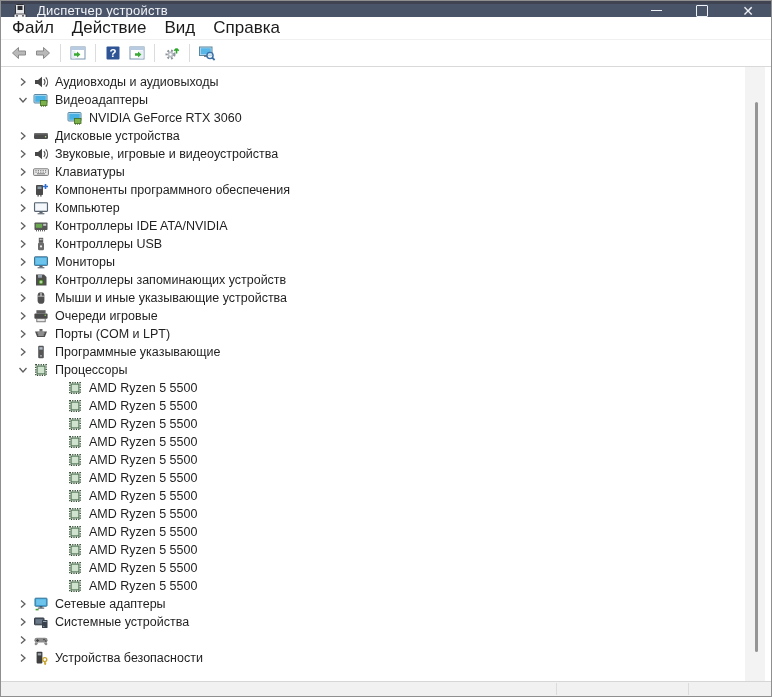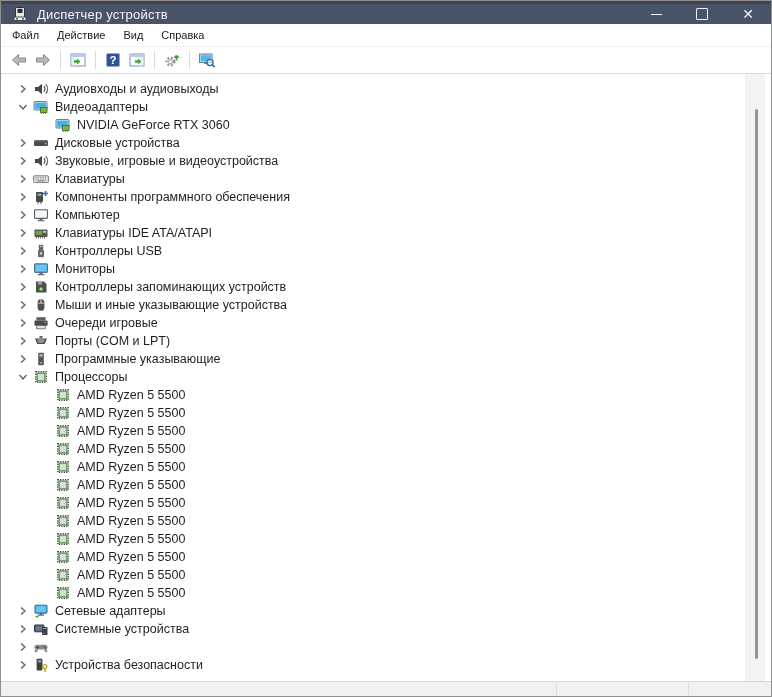--- a/index.html
+++ b/index.html
@@ -1,48 +1,48 @@
 <!DOCTYPE html>
 <html><head>
 <meta charset="utf-8">
 <style>
   html,body{margin:0;padding:0;background:#fff;}
   body{width:772px;height:697px;overflow:hidden;font-family:"Liberation Sans",sans-serif;}
   .window{width:772px;height:697px;box-sizing:border-box;border:1px solid #8f8f8f;display:flex;flex-direction:column;background:#fff;}
 
   
-  .titlebar{height:23px;box-sizing:border-box;border-top:3px solid #3f4352;background:#4a5468;display:flex;align-items:center;color:#f2f4f8;flex:0 0 auto;}
+  .titlebar{height:16px;box-sizing:border-box;border-top:3px solid #3f4352;background:#4a5468;display:flex;align-items:center;color:#f2f4f8;flex:0 0 auto;}
   .titlebar .app-icon{width:16px;height:16px;margin:0 9px 0 11px;flex:0 0 auto;}
   .titlebar .title{font-size:13px;letter-spacing:.2px;}
   .titlebar .spacer{flex:1;}
   .cap-btn{width:46px;height:29px;display:flex;align-items:center;justify-content:center;cursor:default;}
   .glyph-min{width:11px;height:0;border-top:1.6px solid #eef1f6;}
   .glyph-max{width:10px;height:10px;border:1.4px solid #eef1f6;border-radius:1px;}
   .glyph-close{font-size:14px;color:#eef1f6;line-height:1;}
 
   
   .menubar{height:22px;background:#fff;display:flex;align-items:center;padding-left:2px;border-bottom:1px solid #f0f0f0;flex:0 0 auto;}
-  .menu-item{font-size:11px;color:#1b1b1b;padding:2px 9px;cursor:default;}
+  .menu-item{font-size:17px;color:#1b1b1b;padding:2px 9px;cursor:default;}
 
   
   .toolbar{height:26px;background:#fff;display:flex;align-items:center;padding-left:6px;border-bottom:1px solid #d9d9d9;flex:0 0 auto;}
   .tb-icon{width:20px;height:20px;display:flex;align-items:center;justify-content:center;margin:0 2px;}
   .tb-sep{width:1px;height:18px;background:#dcdcdc;margin:0 5px;}
 
   
   .content{position:relative;flex:1 1 auto;background:#fff;overflow:hidden;}
   .tree{padding-top:6px;}
   .tree-row{height:18px;display:flex;align-items:center;white-space:nowrap;}
   .tree-row .twisty{width:16px;height:16px;display:flex;align-items:center;justify-content:center;flex:0 0 auto;}
   .tree-row .twisty.expanded svg{transform:rotate(90deg);}
   .tree-row .twisty.leaf{visibility:hidden;}
   .tree-row .node-icon{width:16px;height:16px;margin:0 6px 0 2px;display:flex;align-items:center;justify-content:center;flex:0 0 auto;}
   .tree-row .node-label{font-size:12.5px;color:#1f1f1f;}
   .lvl0{padding-left:14px;}
-  .lvl1{padding-left:36px;}
+  .lvl1{padding-left:48px;}
 
   
   .scroll-track{position:absolute;top:0;right:6px;width:20px;height:100%;background:#f3f3f3;}
   .scroll-thumb{position:absolute;top:35px;right:7px;width:3px;height:550px;background:#959595;border-radius:2px;}
 
   
   .statusbar{height:14px;background:#f1f1f1;border-top:1px solid #d6d6d6;position:relative;flex:0 0 auto;}
   .status-sep{position:absolute;top:1px;bottom:1px;width:1px;background:#dcdcdc;}
   .status-sep.s1{left:555px;}
   .status-sep.s2{left:687px;}
@@ -265,21 +265,21 @@
             </svg>
           </span>
     <span class="node-icon">
             <svg viewBox="0 0 16 16" width="16" height="16">
               <rect x="1.5" y="4.5" width="13" height="7.5" rx="0.8" fill="#555"></rect>
               <rect x="2.8" y="5.8" width="6.4" height="4" fill="#6aa84f"></rect>
               <rect x="10.2" y="5.8" width="3" height="2" fill="#c9c9c9"></rect>
               <path d="M3.5 12v1.4M5.5 12v1.4M7.5 12v1.4M9.5 12v1.4M11.5 12v1.4" stroke="#555" stroke-width="0.9"></path>
             </svg>
           </span>
-    <span class="node-label">Клавиатуры IDE ATA/ATAPI</span>
+    <span class="node-label">Контроллеры IDE ATA/NVIDIA</span>
   </div>
         <div class="tree-row lvl0">
     <span class="twisty">
             <svg viewBox="0 0 10 10" width="10" height="10">
               <path d="M3 1.5 7 5 3 8.5" fill="none" stroke="#5f5f5f" stroke-width="1.3"></path>
             </svg>
           </span>
     <span class="node-icon">
             <svg viewBox="0 0 16 16" width="16" height="16">
               <rect x="5.8" y="1.8" width="4.4" height="5" fill="#5a5a5a"></rect>

